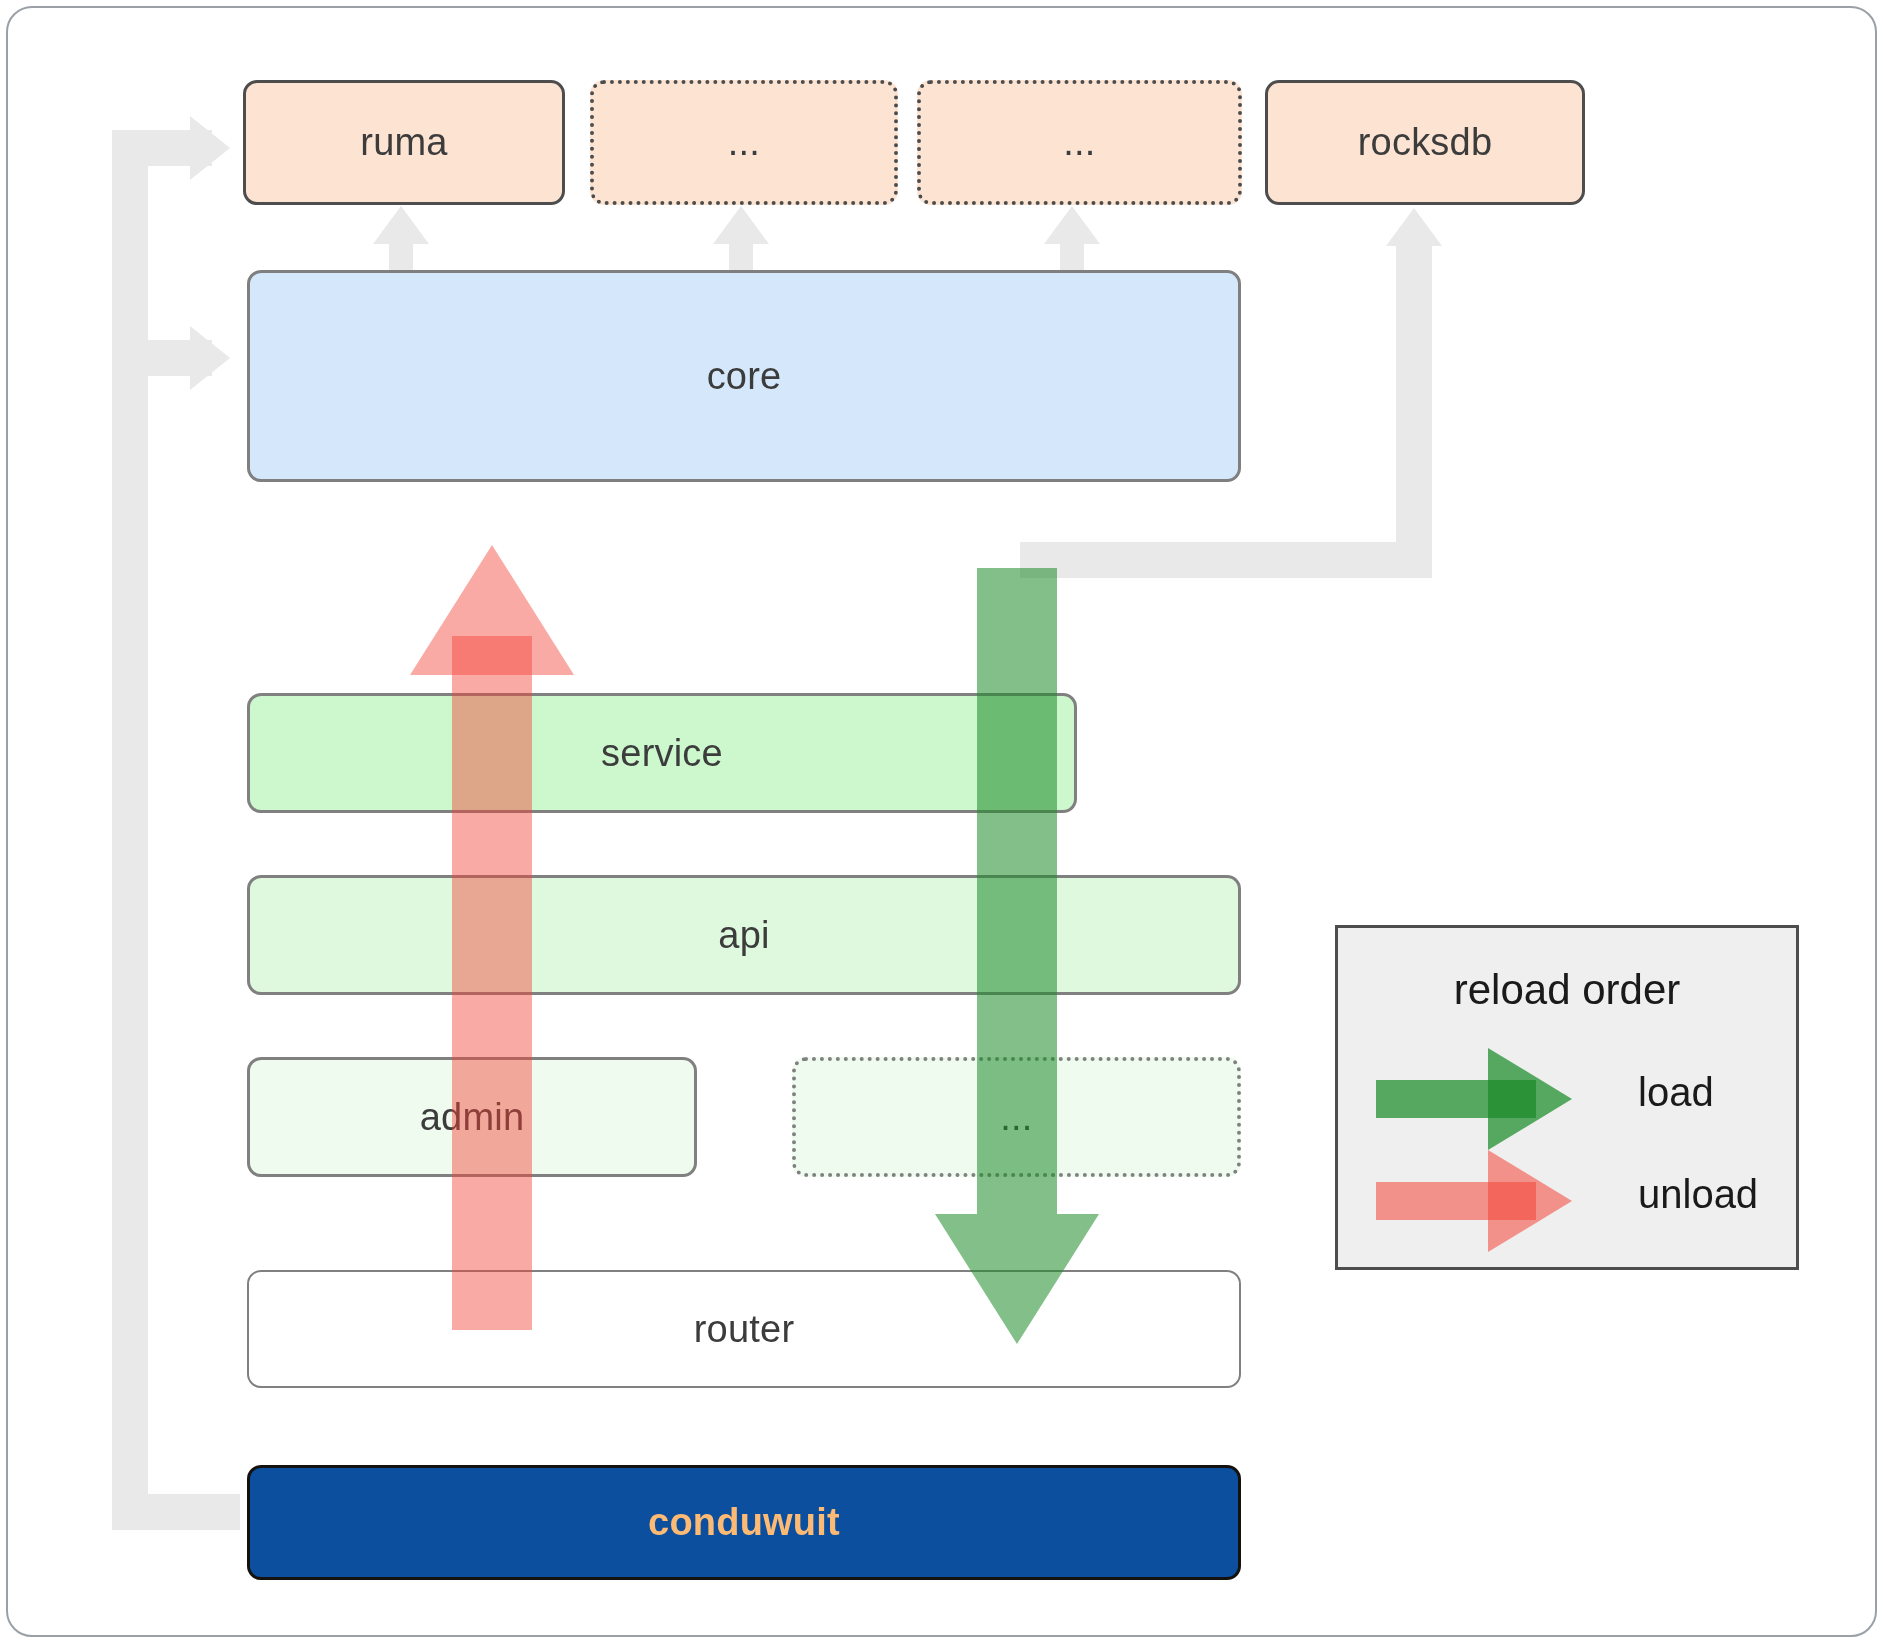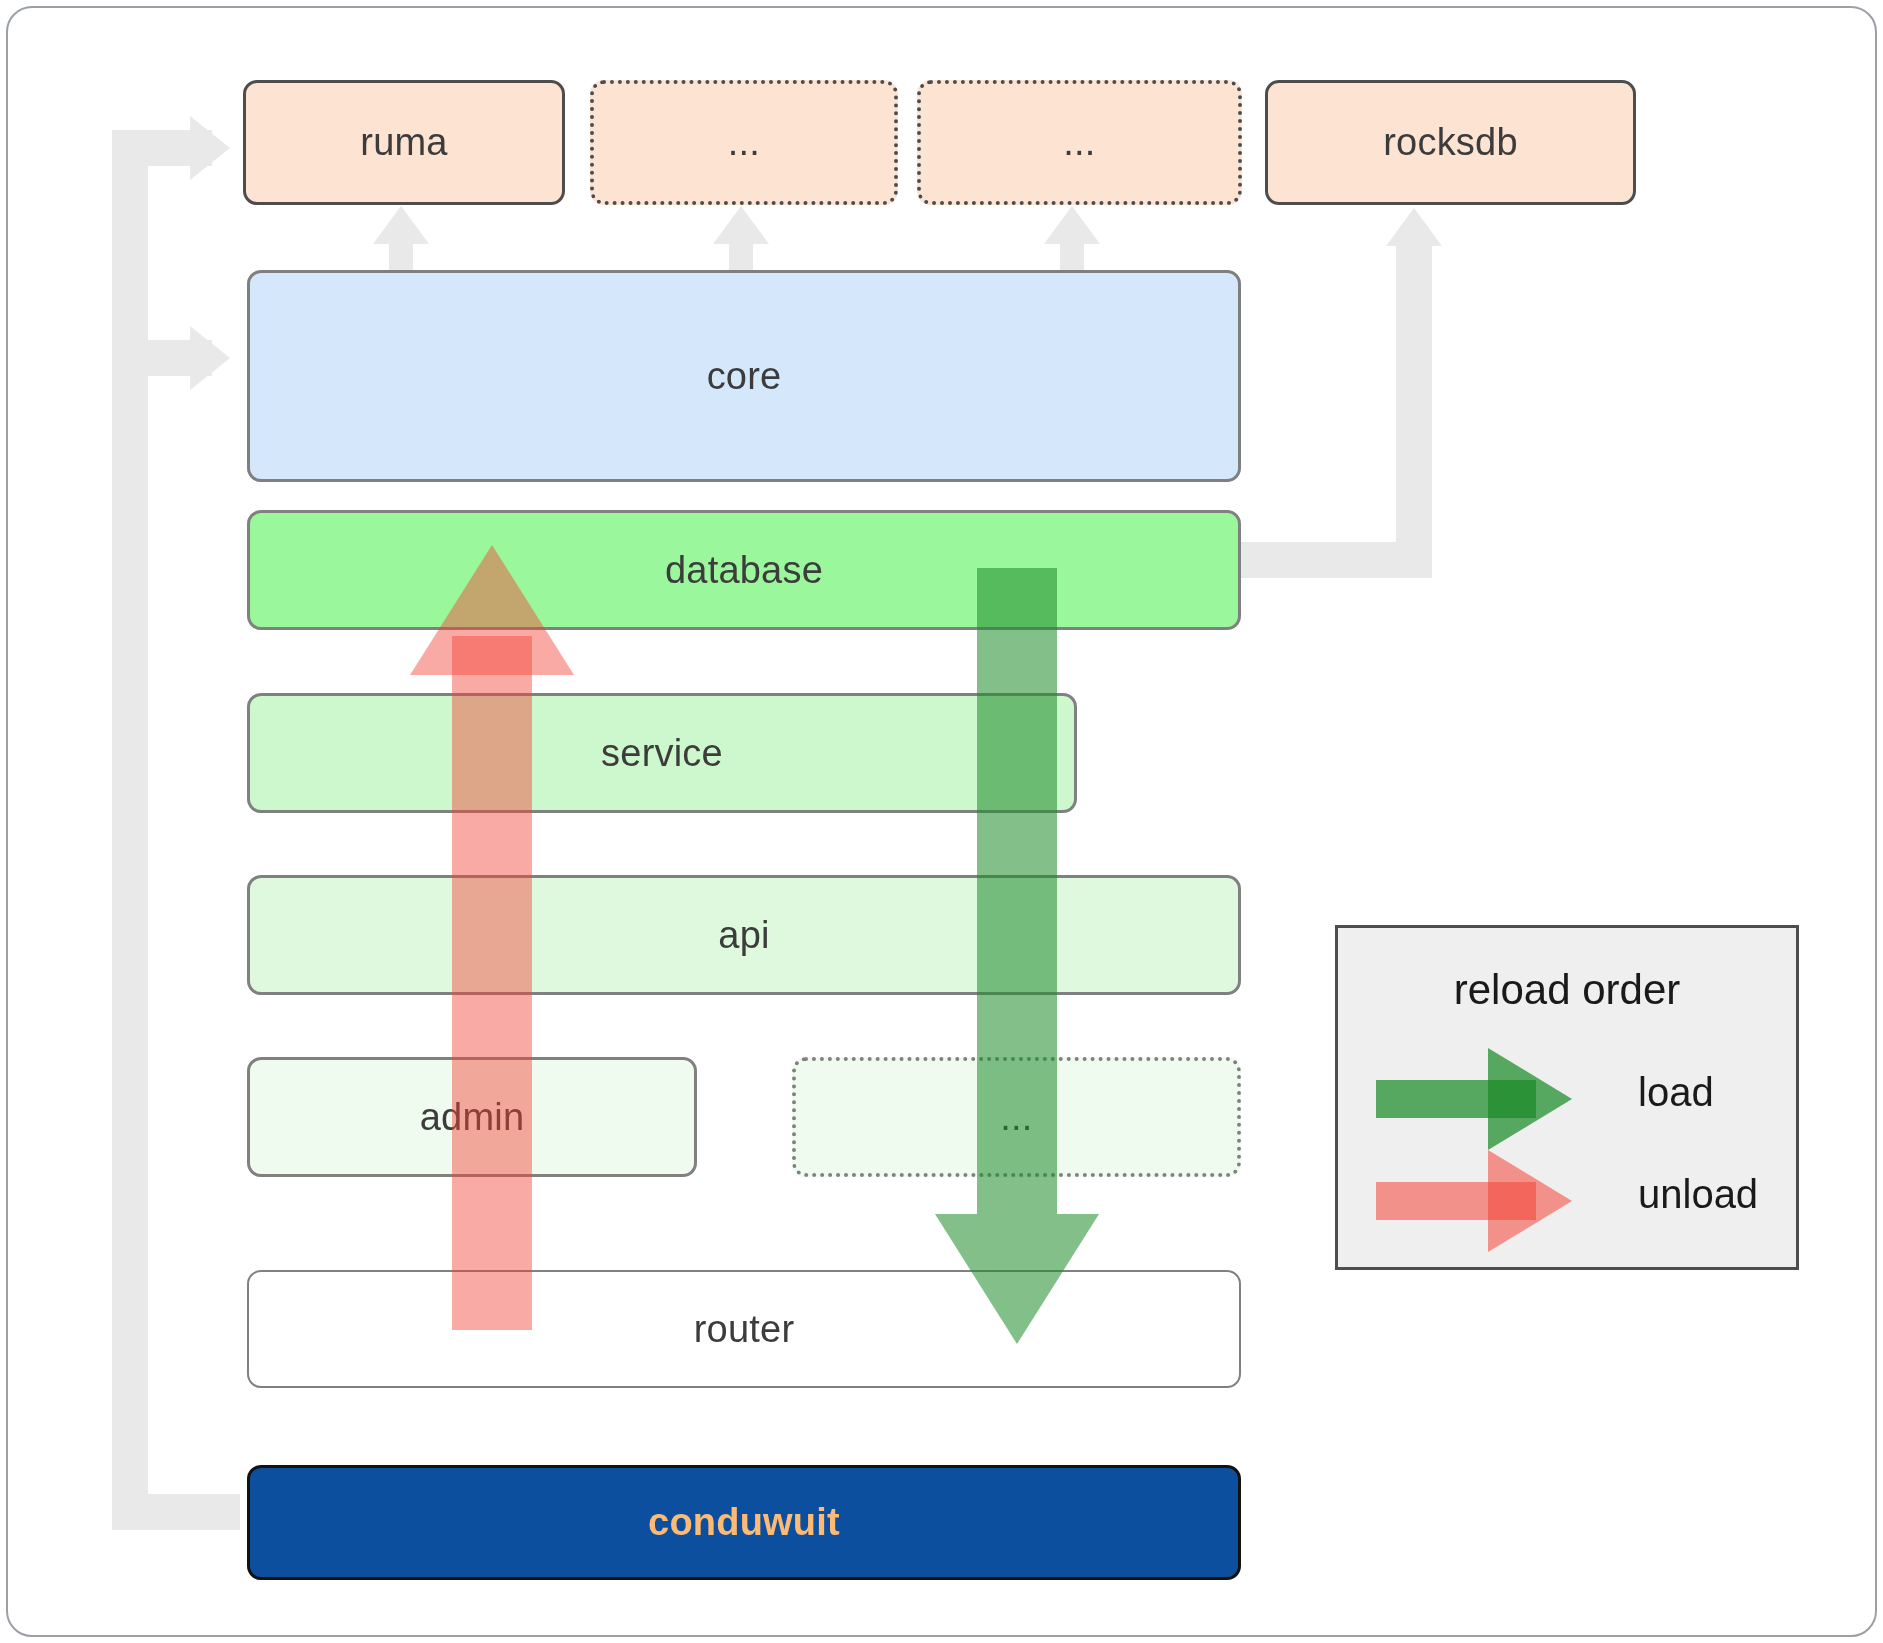--- a/index.html
+++ b/index.html
@@ -161,31 +161,28 @@
 
   <div class="node ext" style="left:243px; top:80px; width:322px; height:125px;">
     <span class="lbl">ruma</span>
   </div>
   <div class="node ext dotted" style="left:590px; top:80px; width:308px; height:125px;">
     <span class="lbl">...</span>
   </div>
   <div class="node ext dotted" style="left:917px; top:80px; width:325px; height:125px;">
     <span class="lbl">...</span>
   </div>
-  <div class="node ext" style="left:1265px; top:80px; width:371px; height:125px;">
+  <div class="node ext" style="left:1265px; top:80px; width:320px; height:125px;">
     <span class="lbl">rocksdb</span>
   </div>
 
   <div class="node core" style="left:247px; top:270px; width:994px; height:212px;">
     <span class="lbl">core</span>
   </div>
 
-  <div class="node g1" style="left:247px; top:510px; width:994px; height:120px;">
-    <span class="lbl">database</span>
-  </div>
   <div class="node g2" style="left:247px; top:693px; width:830px; height:120px;">
     <span class="lbl">service</span>
   </div>
   <div class="node g3" style="left:247px; top:875px; width:994px; height:120px;">
     <span class="lbl">api</span>
   </div>
   <div class="node g4" style="left:247px; top:1057px; width:450px; height:120px;">
     <span class="lbl">admin</span>
   </div>
   <div class="node g4 dotted" style="left:792px; top:1057px; width:449px; height:120px;">

